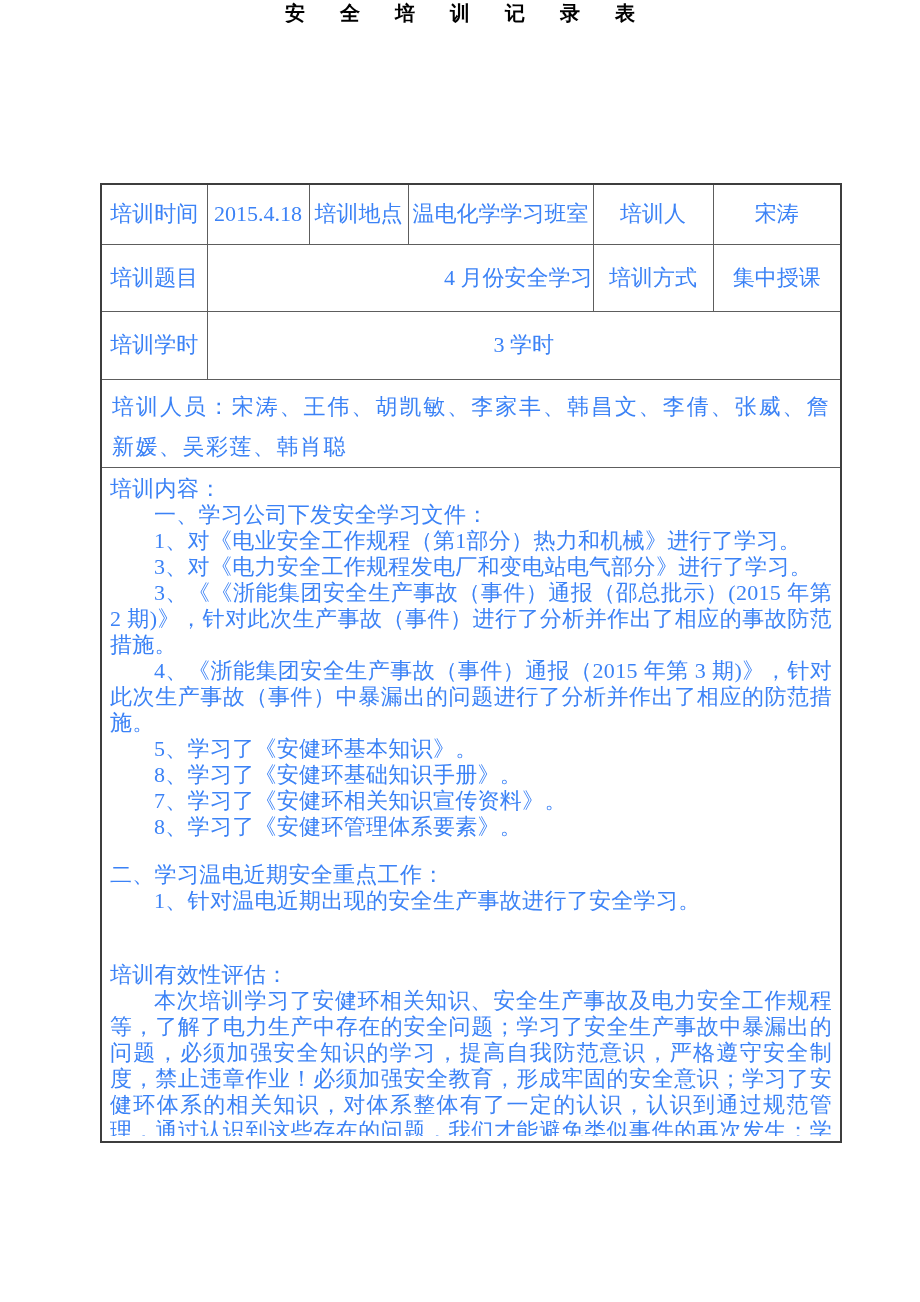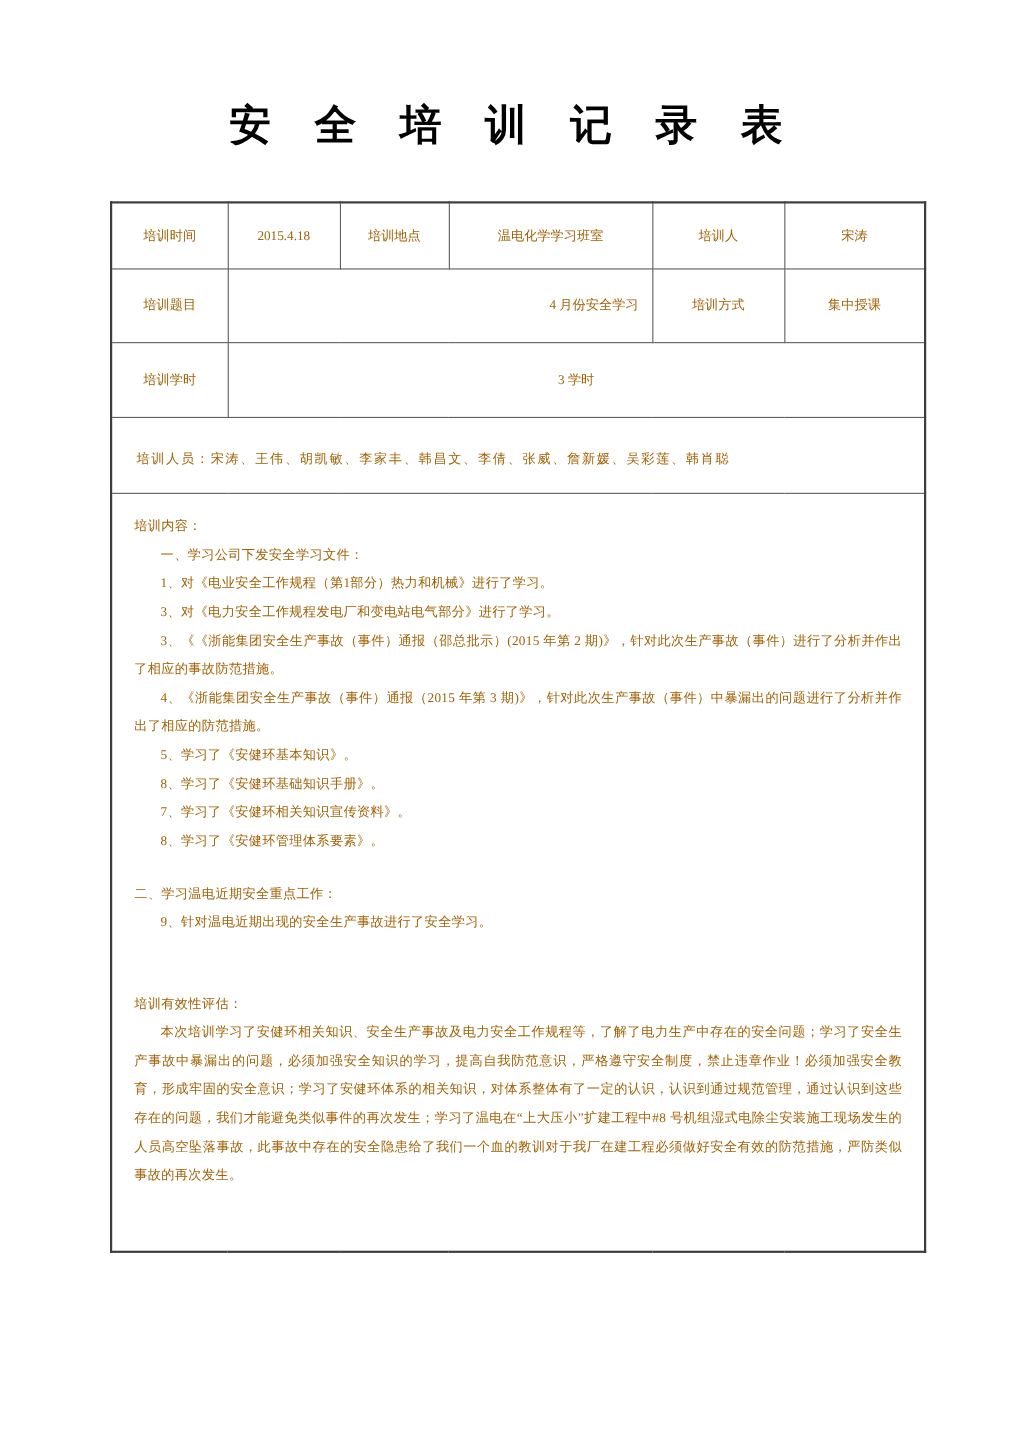--- a/index.html
+++ b/index.html
@@ -8,57 +8,56 @@
     width: 920px;
     height: 1302px;
     background: #ffffff;
     position: relative;
     font-family: "Liberation Serif", "DejaVu Serif", serif;
     color: #111111;
     overflow: hidden;
   }
   .doc-title {
     margin: 0;
-    padding-top: 88px;
     text-align: center;
-    font-size: 38px;
+    font-size: 20px;
     font-weight: 700;
     letter-spacing: 15px;
     text-indent: 15px;
     color: #000000;
     white-space: nowrap;
   }
   table.record {
     position: absolute;
     left: 100px;
     top: 183px;
     width: 740px;
     border-collapse: collapse;
     table-layout: fixed;
     border: 2px solid #3d3d3d;
   }
   table.record td {
     border: 1px solid #5d5d5d;
-    font-size: 12px;
-    color: #a16207;
-    padding: 12px;
+    font-size: 22px;
+    color: #3b82f6;
+    padding: 0;
     vertical-align: middle;
     overflow: hidden;
   }
   tr.r1 { height: 60px; }
   tr.r2 { height: 67px; }
   tr.r3 { height: 68px; }
   tr.r4 { height: 69px; }
   tr.r5 { height: 675px; }
   td.c { text-align: center; }
   td.l { text-align: right; padding-left: 12px; }
   td.top-cell { vertical-align: top; }
   .attendees {
     padding: 7px 10px 0 10px;
-    line-height: 20px;
+    line-height: 40px;
     letter-spacing: 1.5px;
     text-align: justify;
   }
   .big-cell-inner {
     height: 664px;
     padding: 4px 8px 0 8px;
     line-height: 26px;
     letter-spacing: 0.3px;
     overflow: hidden;
   }
@@ -115,21 +114,21 @@
             <p class="ind">一、学习公司下发安全学习文件：</p>
             <p class="ind just">1、对《电业安全工作规程（第1部分）热力和机械》进行了学习。</p>
             <p class="ind just">3、对《电力安全工作规程发电厂和变电站电气部分》进行了学习。</p>
             <p class="ind just">3、《《浙能集团安全生产事故（事件）通报（邵总批示）(2015 年第 2 期)》，针对此次生产事故（事件）进行了分析并作出了相应的事故防范措施。</p>
             <p class="ind just">4、《浙能集团安全生产事故（事件）通报（2015 年第 3 期)》，针对此次生产事故（事件）中暴漏出的问题进行了分析并作出了相应的防范措施。</p>
             <p class="ind just">5、学习了《安健环基本知识》。</p>
             <p class="ind just">8、学习了《安健环基础知识手册》。</p>
             <p class="ind just">7、学习了《安健环相关知识宣传资料》。</p>
             <p class="ind just">8、学习了《安健环管理体系要素》。</p>
             <p class="sec2-title">二、学习温电近期安全重点工作：</p>
-            <p class="ind just">9、针对温电近期出现的安全生产事故进行了安全学习。</p>
+            <p class="ind just">1、针对温电近期出现的安全生产事故进行了安全学习。</p>
             <div class="eval-block">
               <div>培训有效性评估：</div>
               <p class="ind just">本次培训学习了安健环相关知识、安全生产事故及电力安全工作规程等，了解了电力生产中存在的安全问题；学习了安全生产事故中暴漏出的问题，必须加强安全知识的学习，提高自我防范意识，严格遵守安全制度，禁止违章作业！必须加强安全教育，形成牢固的安全意识；学习了安健环体系的相关知识，对体系整体有了一定的认识，认识到通过规范管理，通过认识到这些存在的问题，我们才能避免类似事件的再次发生；学习了温电在“上大压小”扩建工程中#8 号机组湿式电除尘安装施工现场发生的人员高空坠落事故，此事故中存在的安全隐患给了我们一个血的教训对于我厂在建工程必须做好安全有效的防范措施，严防类似事故的再次发生。</p>
             </div>
           </div>
         </td>
       </tr>
     </tbody>
   </table>
 

